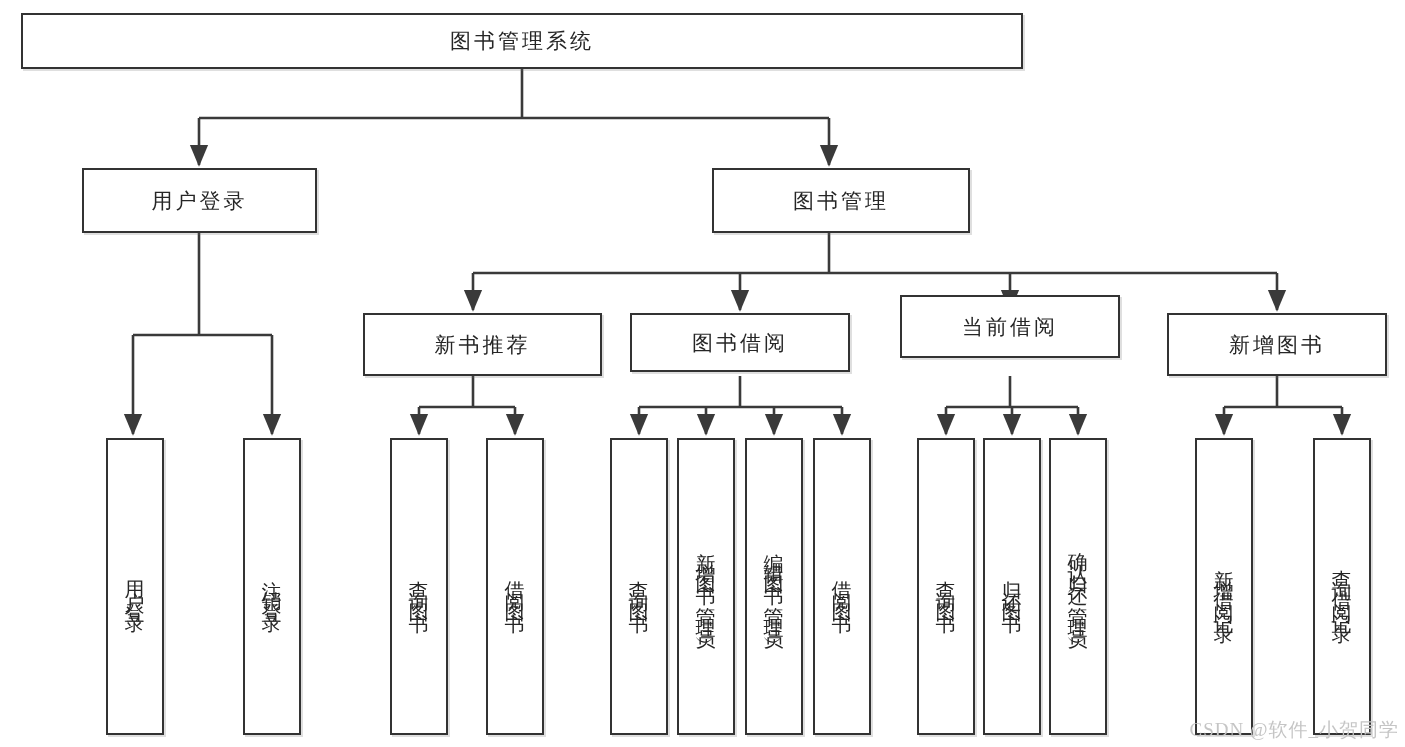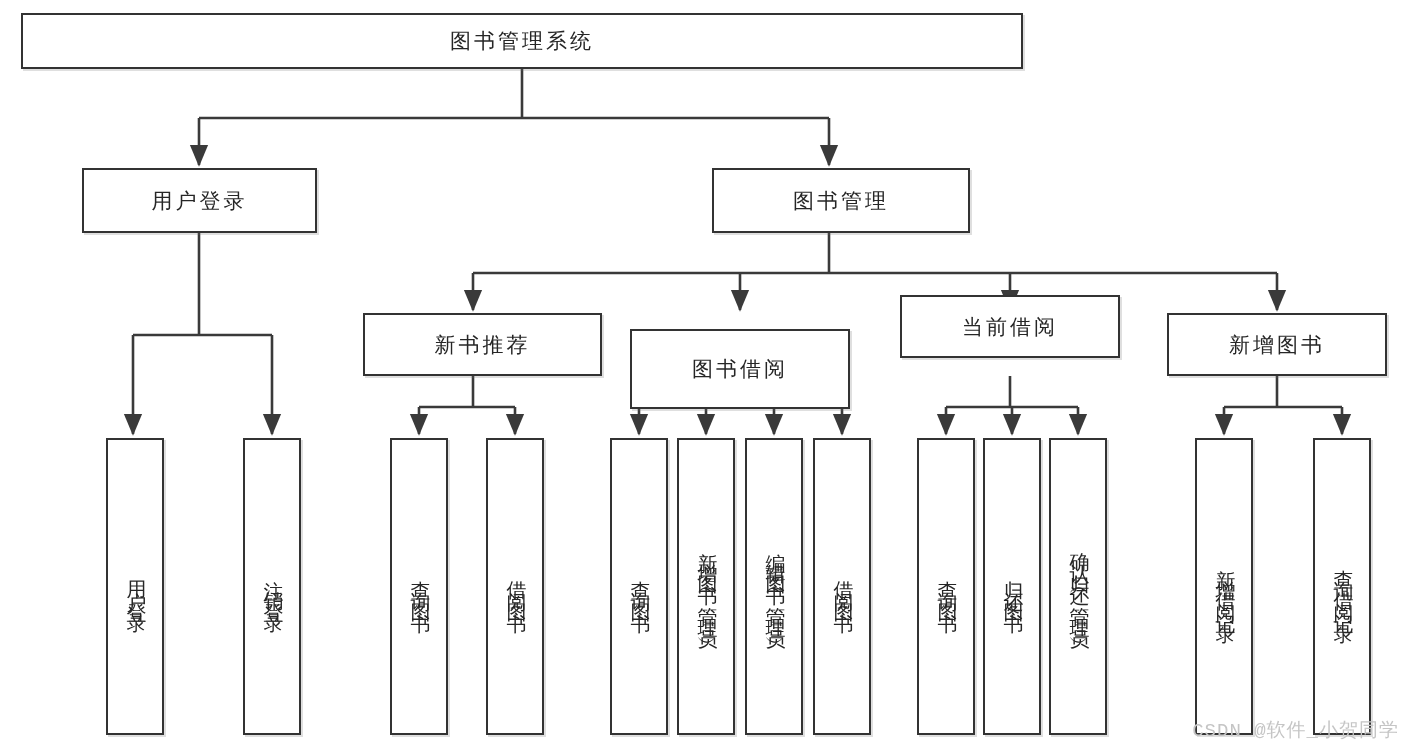--- a/index.html
+++ b/index.html
@@ -1,20 +1,20 @@
 <!DOCTYPE html>
 <html style="--line: #3a3a3a; --border: #333333; --text: #262626; --watermark: #c5c5c5; --background: #ffffff;"><head>
 <meta charset="utf-8">
 <style>
   html,body { margin:0; padding:0; background:#fff; }
   .canvas {
     position:relative;
     width:1405px; height:747px;
     background:var(--background,#fff);
-    font-family:Liberation Mono, monospace;
+    font-family:Liberation Serif, serif;
     overflow:hidden;
     text-align:center;
   }
   svg.wires { position:absolute; left:0; top:0; width:1405px; height:747px; pointer-events:none; }
   svg.wires path { stroke:var(--line,#3a3a3a); stroke-width:2.6; fill:none; }
   svg.wires marker path { fill:var(--line,#3a3a3a); stroke:none; }
   .box {
     position:absolute; box-sizing:border-box;
     background:#fff;
     border:2.5px solid var(--border,#333);
@@ -98,21 +98,21 @@
   <div class="box hbox" style="left:82px;top:168px;width:235px;height:65px">
     <span>用户登录</span>
   </div>
   <div class="box hbox" style="left:712px;top:168px;width:258px;height:65px">
     <span>图书管理</span>
   </div>
 
   <div class="box hbox" style="left:363px;top:313px;width:239px;height:63px">
     <span>新书推荐</span>
   </div>
-  <div class="box hbox" style="left:630px;top:329px;width:220px;height:80px">
+  <div class="box hbox" style="left:630px;top:313px;width:220px;height:59px">
     <span>图书借阅</span>
   </div>
   <div class="box hbox" style="left:900px;top:295px;width:220px;height:63px">
     <span>当前借阅</span>
   </div>
   <div class="box hbox" style="left:1167px;top:313px;width:220px;height:63px">
     <span>新增图书</span>
   </div>
 
   <div class="box vbox" style="left:106px;top:438px;width:58px;height:297px">

